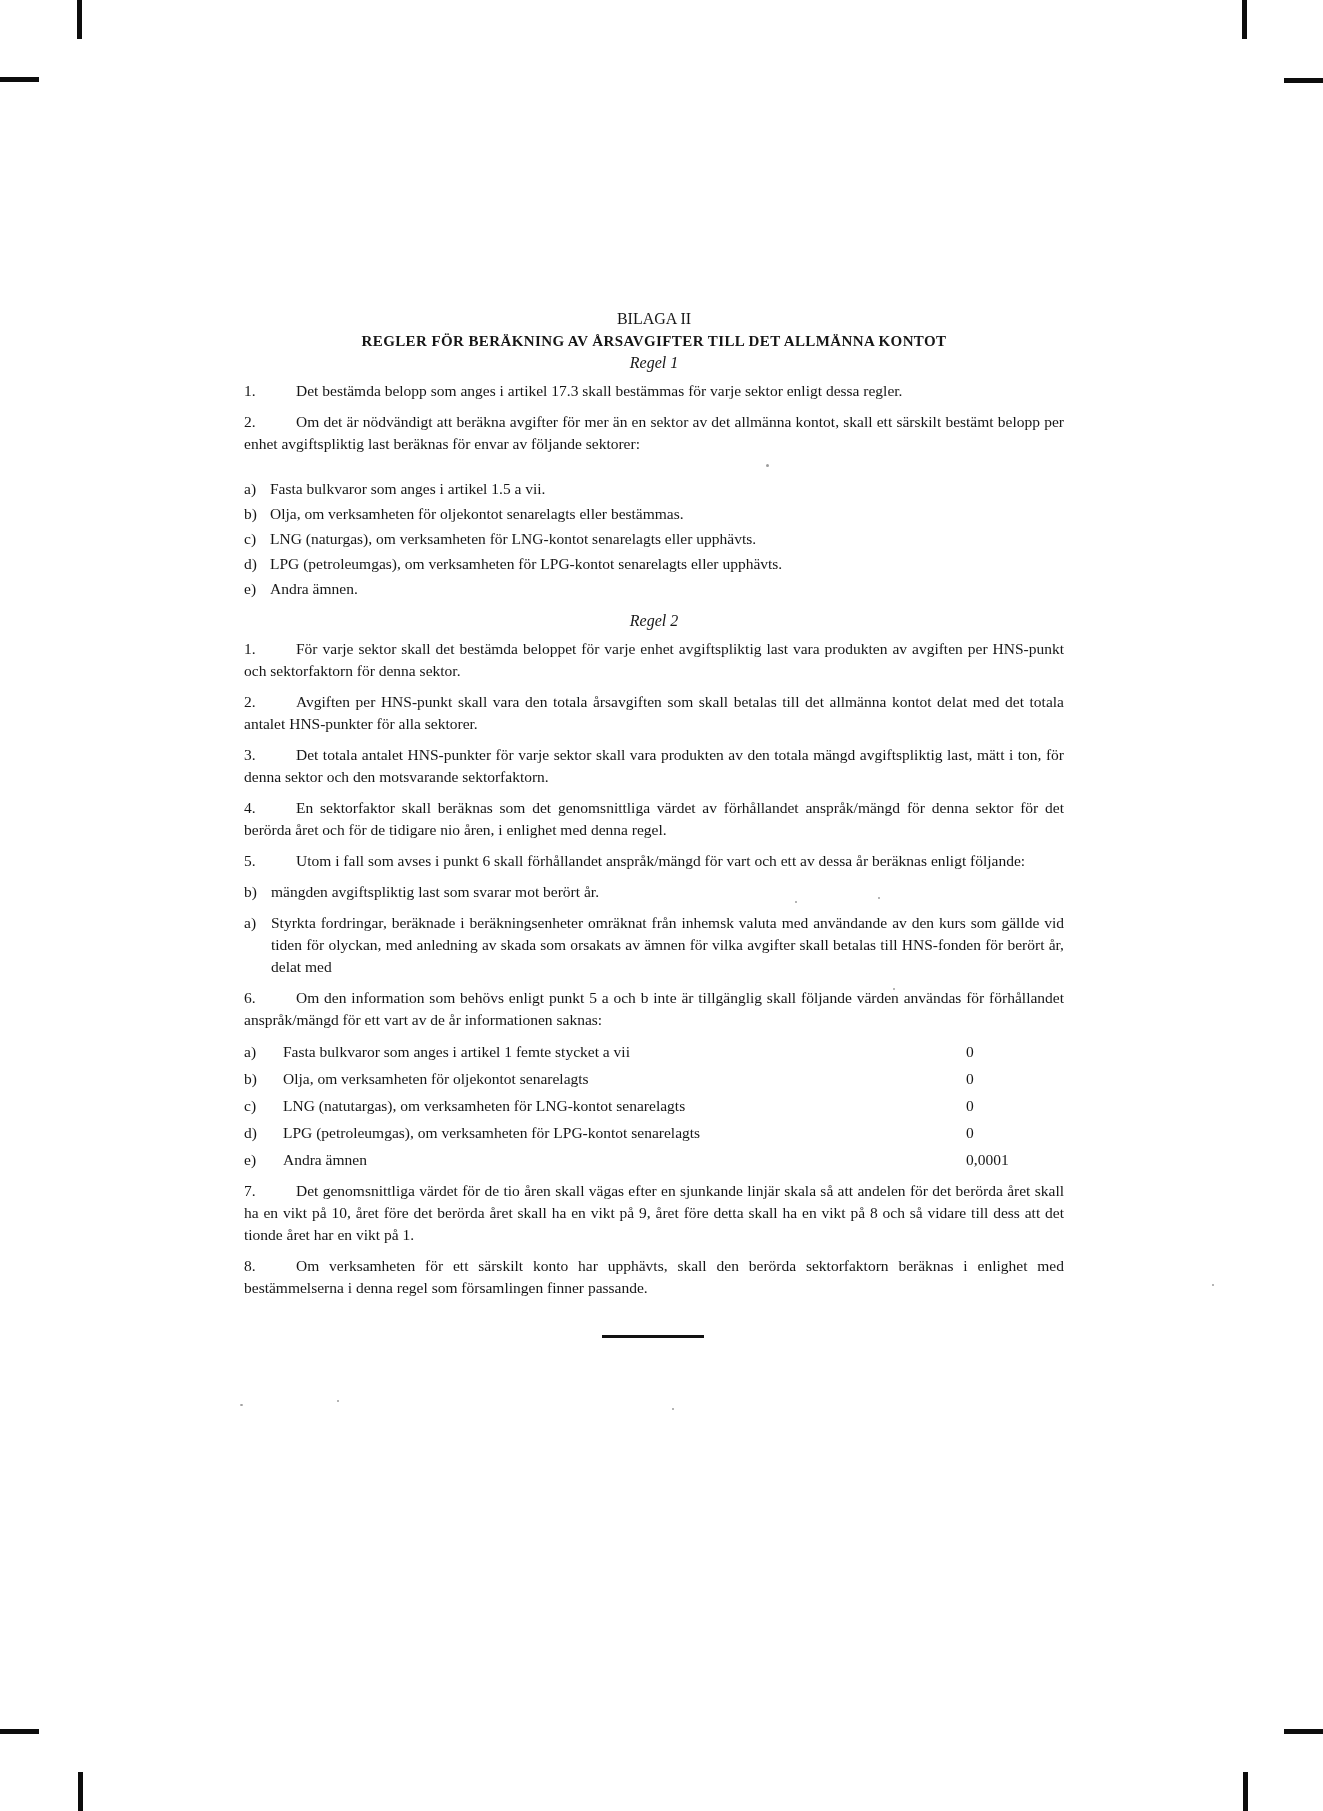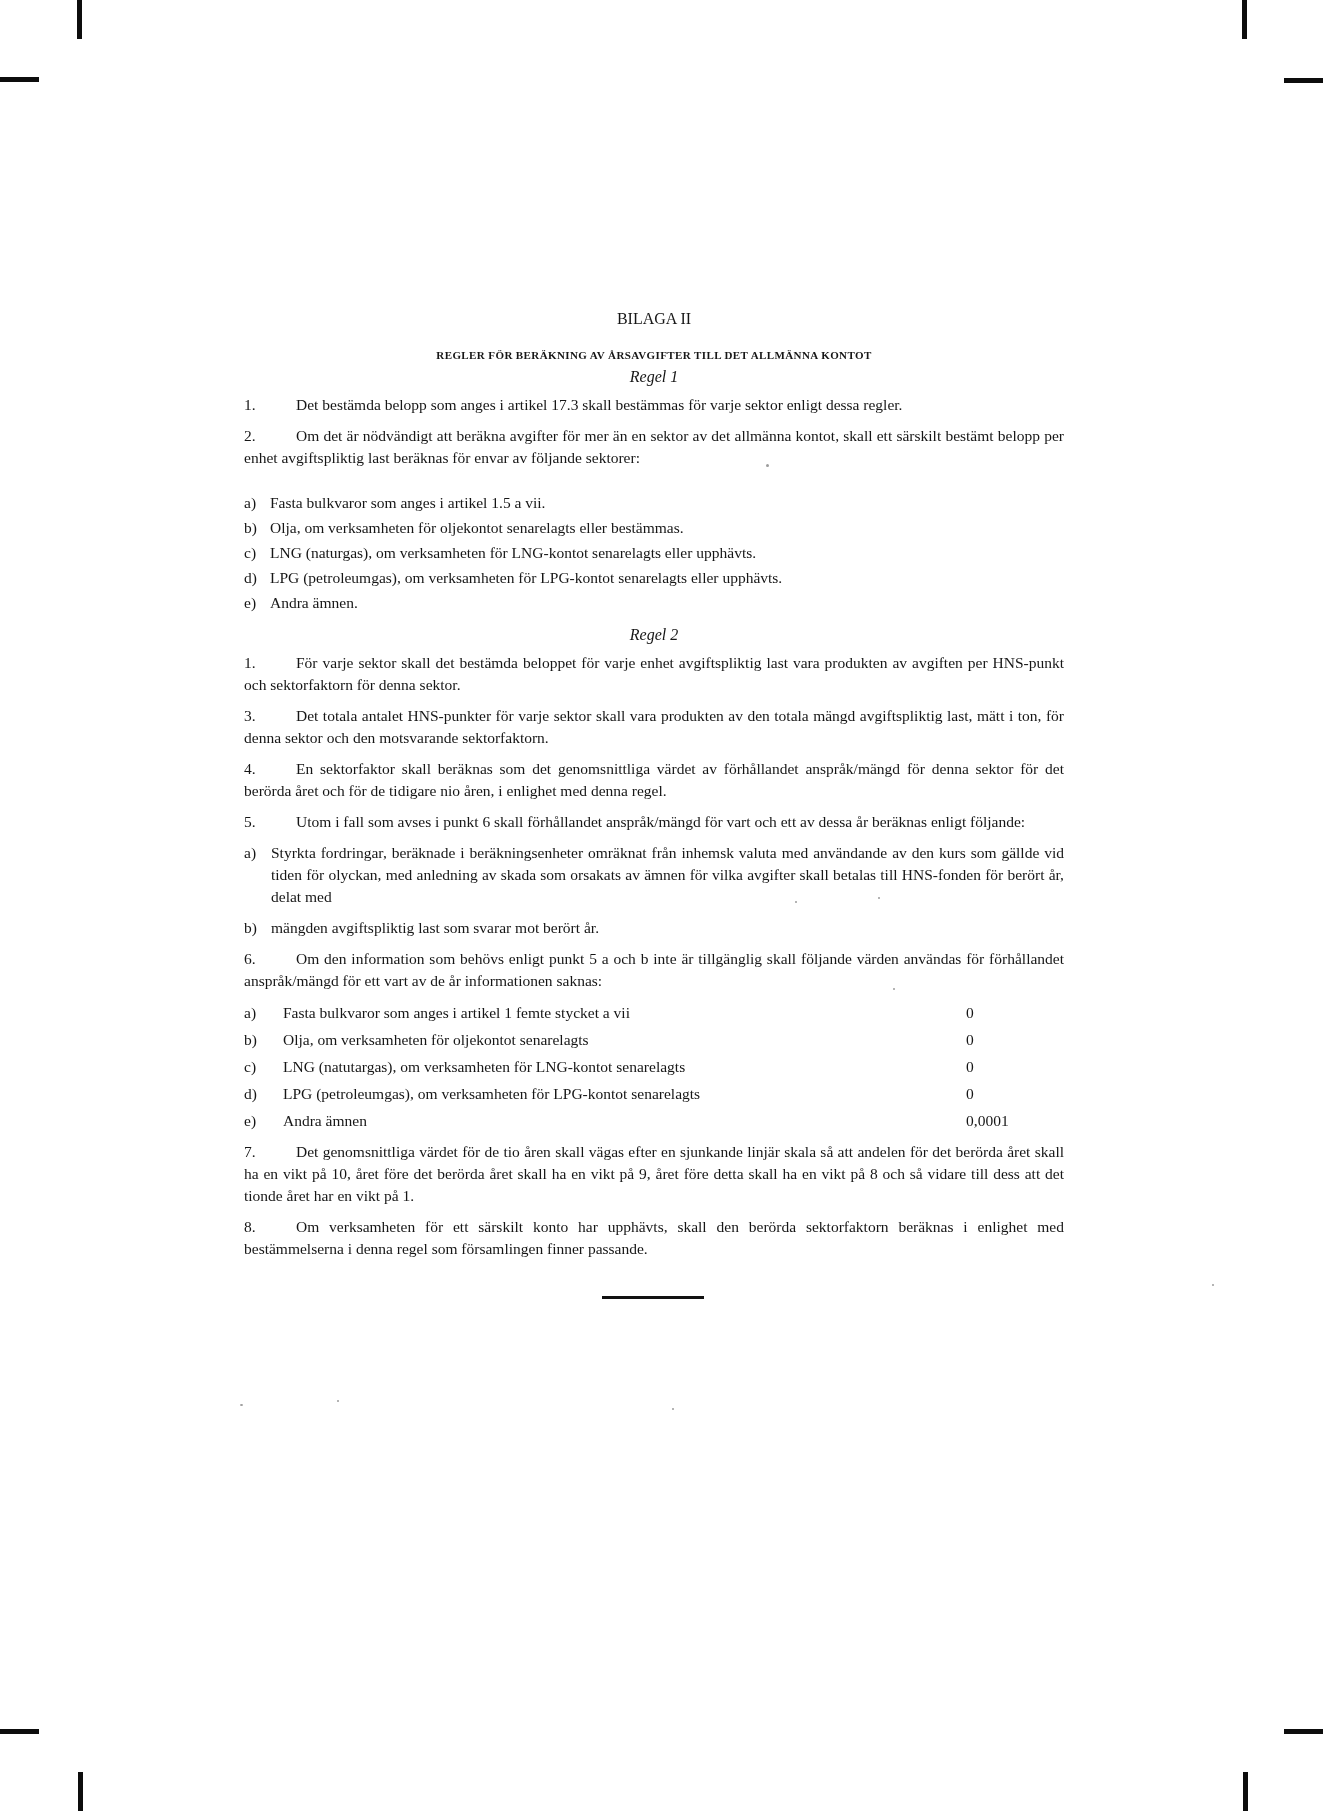--- a/index.html
+++ b/index.html
@@ -21,21 +21,21 @@
   .m-br-h{left:1284px;top:1729px;}
   .m-br-v{left:1243px;top:1772px;}
 
   .content{
     position:absolute;left:244px;top:308px;width:820px;
     font-size:15.5px;line-height:22px;
   }
   .center{text-align:center;margin:0;}
   .annex{font-size:16px;}
   .main-heading{
-    font-weight:bold;font-size:11px;letter-spacing:.4px;margin-top:14px;
+    font-weight:bold;font-size:15px;letter-spacing:.4px;
   }
   .rule-title{font-style:italic;font-size:16px;margin-top:0;}
   .rule-title.second{margin-top:10px;}
 
   p.para{margin:9px 0 0 0;text-align:justify;}
   p.para.first{margin-top:6px;}
   .num{display:inline-block;width:52px;}
 
   .sector{margin:3px 0 0 0;}
   .sector.first{margin-top:23px;}
@@ -83,30 +83,31 @@
     <div class="sector"><span class="let">b)</span><span>Olja, om verksamheten för oljekontot senarelagts eller bestämmas.</span></div>
     <div class="sector"><span class="let">c)</span><span>LNG (naturgas), om verksamheten för LNG-kontot senarelagts eller upphävts.</span></div>
     <div class="sector"><span class="let">d)</span><span>LPG (petroleumgas), om verksamheten för LPG-kontot senarelagts eller upphävts.</span></div>
     <div class="sector"><span class="let">e)</span><span>Andra ämnen.</span></div>
   </div>
 
   <p class="center rule-title second">Regel 2</p>
 
   <p class="para first"><span class="num">1.</span><span>För varje sektor skall det bestämda beloppet för varje enhet avgiftspliktig last vara produkten av avgiften per HNS-punkt och sektorfaktorn för denna sektor.</span></p>
 
+  <p class="para"><span class="num">2.</span><span>Avgiften per HNS-punkt skall vara den totala årsavgiften som skall betalas till det allmänna kontot delat med det totala antalet HNS-punkter för alla sektorer.</span></p>
 
   <p class="para"><span class="num">3.</span><span>Det totala antalet HNS-punkter för varje sektor skall vara produkten av den totala mängd avgiftspliktig last, mätt i ton, för denna sektor och den motsvarande sektorfaktorn.</span></p>
 
   <p class="para"><span class="num">4.</span><span>En sektorfaktor skall beräknas som det genomsnittliga värdet av förhållandet anspråk/mängd för denna sektor för det berörda året och för de tidigare nio åren, i enlighet med denna regel.</span></p>
 
   <p class="para"><span class="num">5.</span><span>Utom i fall som avses i punkt 6 skall förhållandet anspråk/mängd för vart och ett av dessa år beräknas enligt följande:</span></p>
 
+  <div class="calc"><span class="clet">b)</span><span>mängden avgiftspliktig last som svarar mot berört år.</span></div>
+
   <div class="calc"><span class="clet">a)</span><span>Styrkta fordringar, beräknade i beräkningsenheter omräknat från inhemsk valuta med användande av den kurs som gällde vid tiden för olyckan, med anledning av skada som orsakats av ämnen för vilka avgifter skall betalas till HNS-fonden för berört år, delat med</span></div>
-
-  <div class="calc"><span class="clet">b)</span><span>mängden avgiftspliktig last som svarar mot berört år.</span></div>
 
   <p class="para"><span class="num">6.</span><span>Om den information som behövs enligt punkt 5 a och b inte är tillgänglig skall följande värden användas för förhållandet anspråk/mängd för ett vart av de år informationen saknas:</span></p>
 
   <div class="vtable">
     <div class="vrow"><span class="vlet">a)</span><span class="vtext">Fasta bulkvaror som anges i artikel 1 femte stycket a vii</span><span class="vval">0</span></div>
     <div class="vrow"><span class="vlet">b)</span><span class="vtext">Olja, om verksamheten för oljekontot senarelagts</span><span class="vval">0</span></div>
     <div class="vrow"><span class="vlet">c)</span><span class="vtext">LNG (natutargas), om verksamheten för LNG-kontot senarelagts</span><span class="vval">0</span></div>
     <div class="vrow"><span class="vlet">d)</span><span class="vtext">LPG (petroleumgas), om verksamheten för LPG-kontot senarelagts</span><span class="vval">0</span></div>
     <div class="vrow"><span class="vlet">e)</span><span class="vtext">Andra ämnen</span><span class="vval">0,0001</span></div>
   </div>

